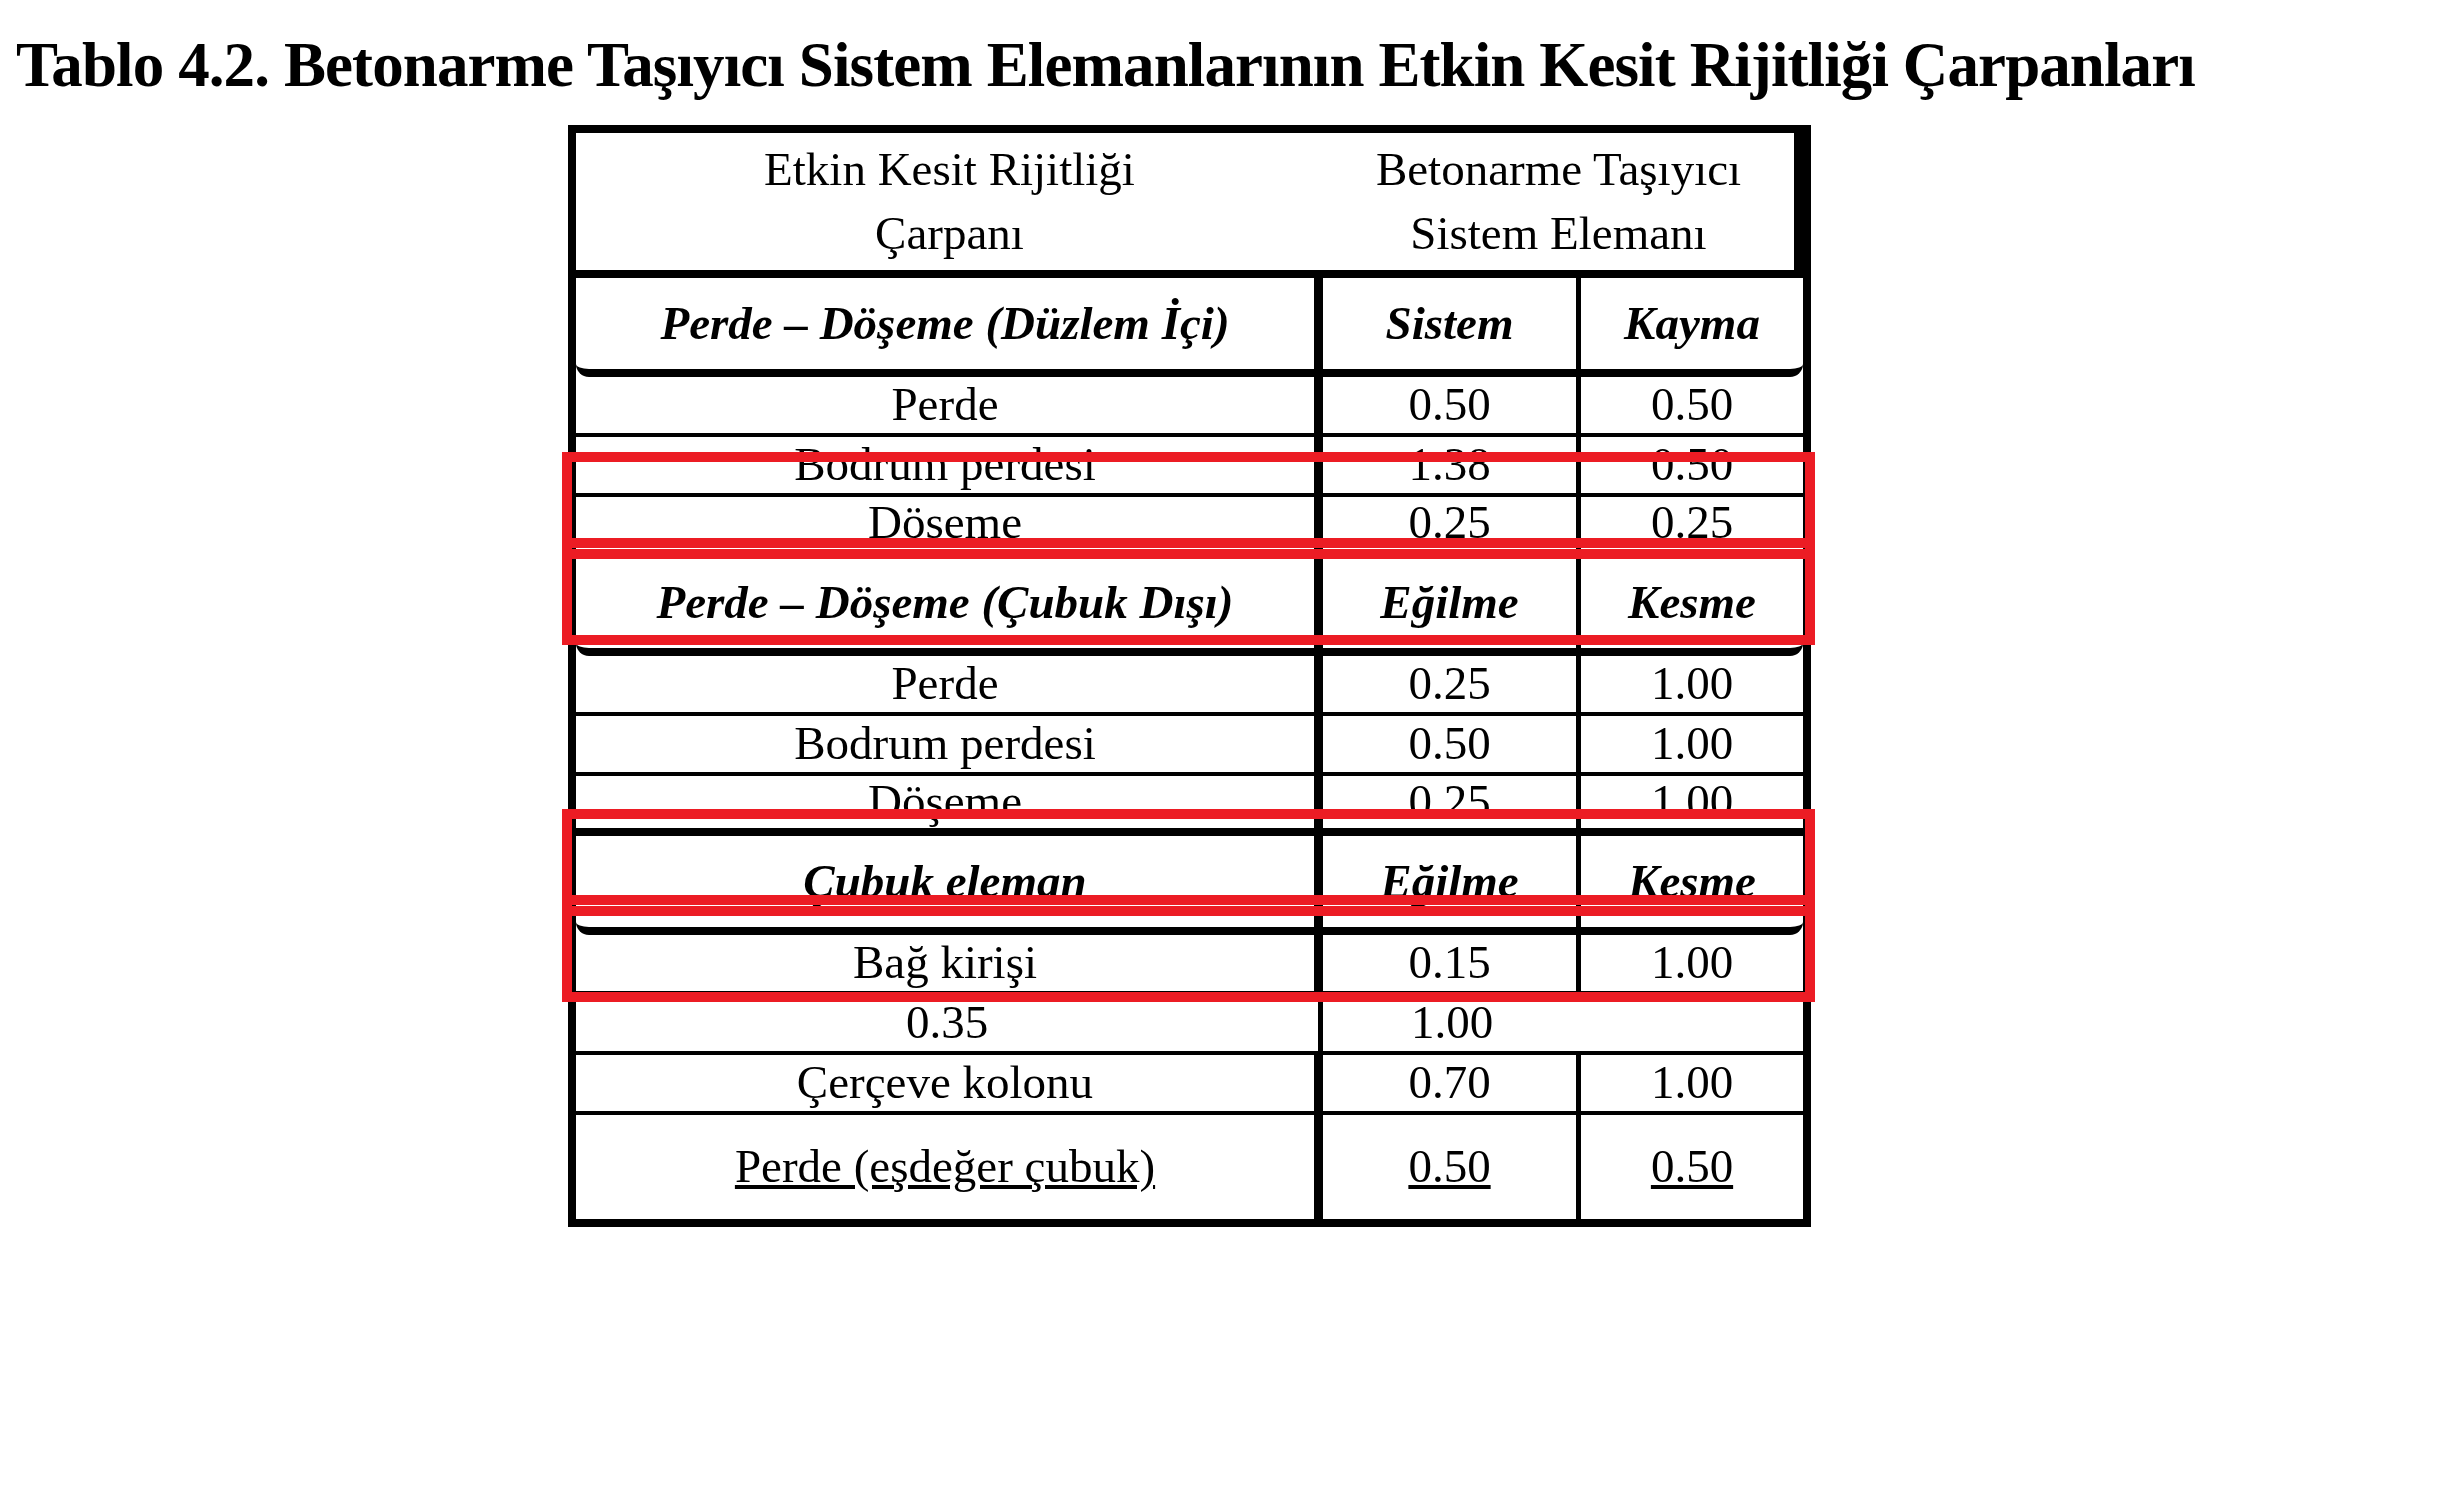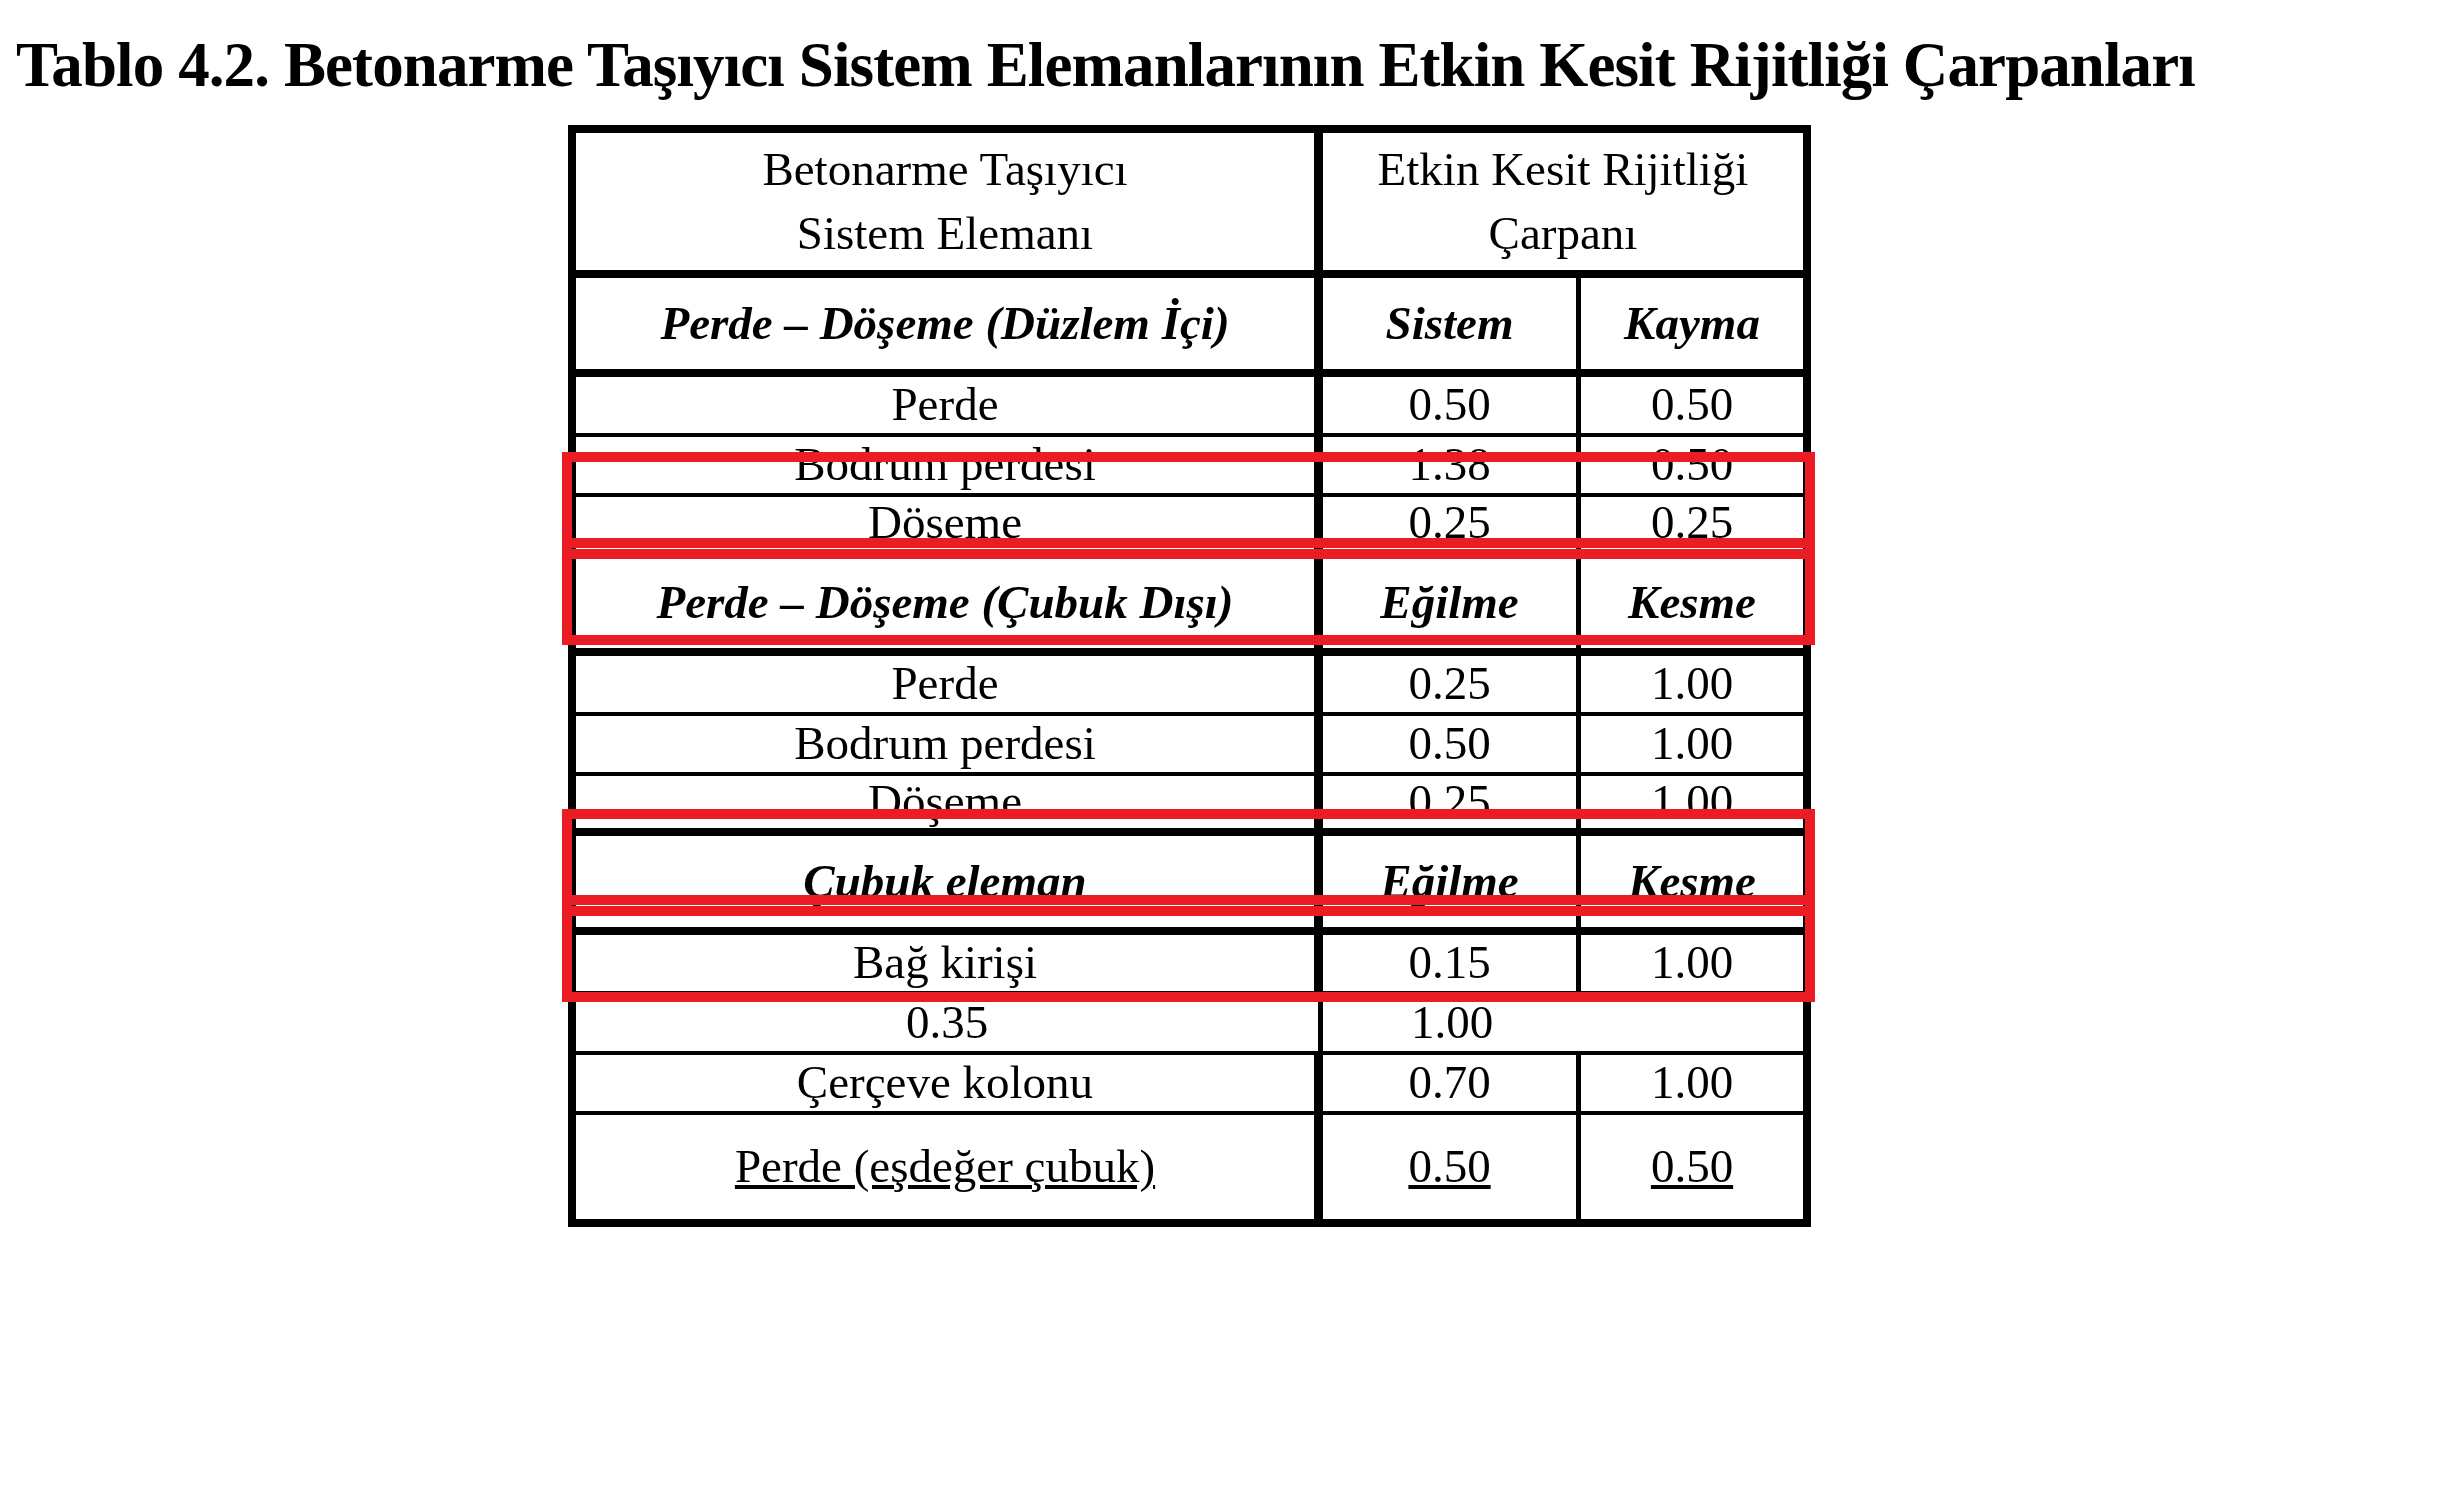--- a/index.html
+++ b/index.html
@@ -26,21 +26,21 @@
   }
   .trow.r-header{grid-template-columns:747px 1fr;}
   .cell{
     display:flex;align-items:center;justify-content:center;
     text-align:center;font-size:47px;line-height:1.3;
     box-sizing:border-box;overflow:hidden;
   }
   .c1{border-right:9.6px solid #000;}
   .c2{border-right:5.3px solid #000;}
   .r-header{height:145px;border-bottom:8.8px solid #000;}
-  .r-section{height:99px;border-bottom:8.8px solid #000;}
+  .r-section{height:99px;border-bottom:8.8px solid #000;border-radius:13px;}
   .r-data{height:60px;border-bottom:4.4px solid #000;}
   .bb-thick{border-bottom-width:8.8px;}
   .r-last{height:104px;border-bottom:none;text-decoration:underline;}
   .sec{font-weight:bold;font-style:italic;}
   .hdr{white-space:pre-line;line-height:1.35;}
   .hl-box{
     position:absolute;
     box-sizing:border-box;
     border:10.5px solid #EC1C24;
     background:transparent;
@@ -51,24 +51,24 @@
 </head>
 <body>
 
 <div class="page">
 
   <div class="title">Tablo 4.2. Betonarme Taşıyıcı Sistem Elemanlarının Etkin Kesit Rijitliği Çarpanları</div>
 
   <div class="tablewrap">
 
     <div class="trow r-header">
+      <div class="cell hdr">Etkin Kesit Rijitliği
+Çarpanı</div>
       <div class="cell c1 hdr">Betonarme Taşıyıcı
 Sistem Elemanı</div>
-      <div class="cell hdr">Etkin Kesit Rijitliği
-Çarpanı</div>
     </div>
 
     <div class="trow r-section">
       <div class="cell c1 sec">Perde – Döşeme (Düzlem İçi)</div>
       <div class="cell c2 sec">Sistem</div>
       <div class="cell sec">Kayma</div>
     </div>
 
     <div class="trow r-data">
       <div class="cell c1">Perde</div>

